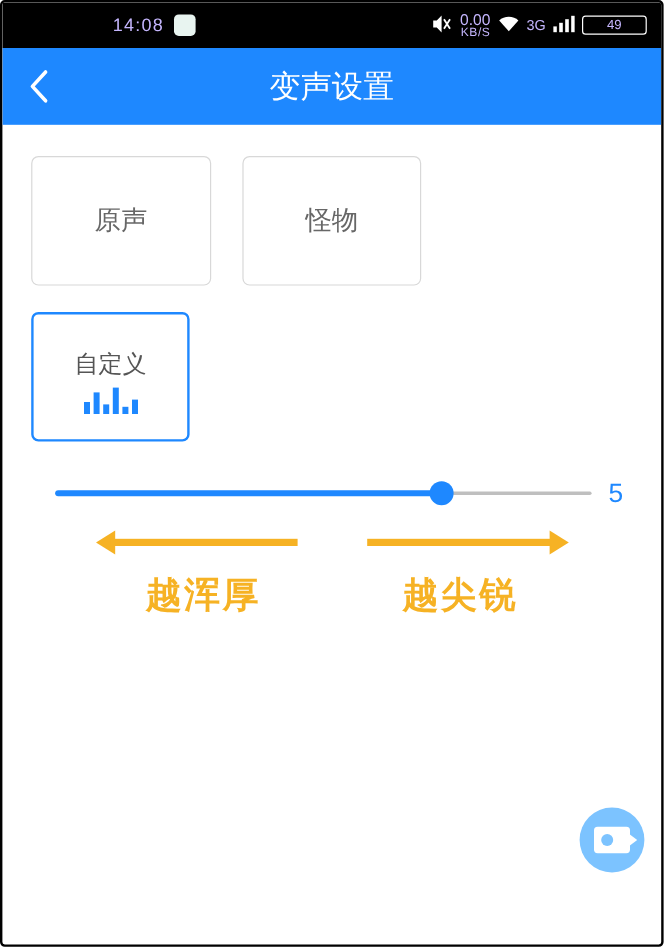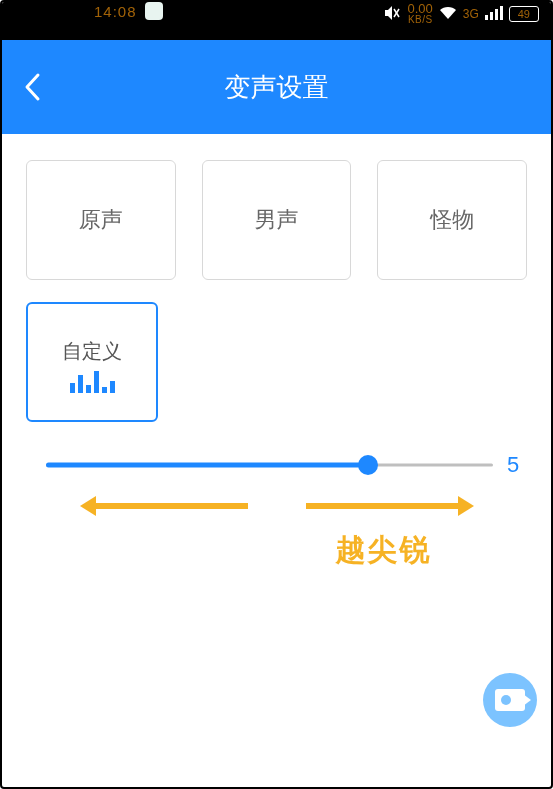--- a/index.html
+++ b/index.html
@@ -11,46 +11,46 @@
       border: 2px solid #000;
       border-radius: 4px;
       position: relative;
       overflow: hidden;
     }
 
     
     .statusbar {
       height: 38px;
       background: #000;
-      color: #a16207;
+      color: #c4b5fd;
       display: flex;
-      align-items: flex-start;
+      align-items: center;
       padding: 0 12px;
       font-size: 15px;
     }
     .sb-left { flex: 0 0 auto; display: flex; align-items: center; gap: 8px; margin-left: 80px;}
     .sb-time { font-weight: 500; letter-spacing: 1px; }
     .sb-appicon {
       width: 18px; height: 18px; border-radius: 4px;
       background: #e8f4f0; display:inline-block;
     }
     .sb-right { margin-left: auto; display: flex; align-items: center; gap: 6px; font-size: 11px; }
     .sb-kbs { text-align: right; line-height: 1; }
     .sb-kbs .top { font-size: 13px; }
     .sb-kbs .bot { font-size: 10px; letter-spacing: 0.5px; }
     .sb-batt {
       border: 1.5px solid #fff; border-radius: 3px;
-      padding: 0 8px; font-size: 11px; line-height: 14px;
+      padding: 0 20px; font-size: 11px; line-height: 14px;
       display: inline-flex; align-items: center;
     }
     .sb-icon { display:inline-block; }
 
     
     .header {
-      height: 94px;
+      height: 64px;
       background: #1e88ff;
       display: flex;
       align-items: center;
       position: relative;
     }
     .back-btn {
       width: 60px; height: 100%;
       display: flex; align-items: center; justify-content: center;
       cursor: pointer;
     }
@@ -65,21 +65,21 @@
     }
 
     
     .grid {
       padding: 26px 24px 0 24px;
       display: grid;
       grid-template-columns: repeat(3, 1fr);
       gap: 22px 26px;
     }
     .tile {
-      height: 120px;
+      height: 108px;
       border: 1px solid #d8d8d8;
       border-radius: 6px;
       display: flex;
       flex-direction: column;
       align-items: center;
       justify-content: center;
       font-size: 22px;
       color: #676767;
       cursor: pointer;
       background: #fff;
@@ -225,23 +225,20 @@
     </svg>
   </div>
   <div class="header-title">变声设置</div>
 </div>
 
 <div class="grid">
   <div class="tile">
     <span class="tile-label">原声</span>
   </div>
   <div class="tile">
-    <span class="tile-label">男声</span>
-  </div>
-  <div class="tile">
     <span class="tile-label">怪物</span>
   </div>
 </div>
 
 <div class="custom-row">
   <div class="tile selected custom">
     <span class="tile-label">自定义</span>
     <span class="eq">
       <span class="b1"></span>
         <span class="b2"></span>
@@ -261,20 +258,21 @@
   </div>
   <span class="slider-val">5</span>
 </div>
 
 <div class="hints">
   <div class="hint">
     <div class="arrow left">
       <div class="head"></div>
         <div class="shaft"></div>
     </div>
+    <div class="hint-label">越浑厚</div>
   </div>
   <div class="hint">
     <div class="arrow right">
       <div class="shaft"></div>
         <div class="head"></div>
     </div>
     <div class="hint-label">越尖锐</div>
   </div>
 </div>
 

